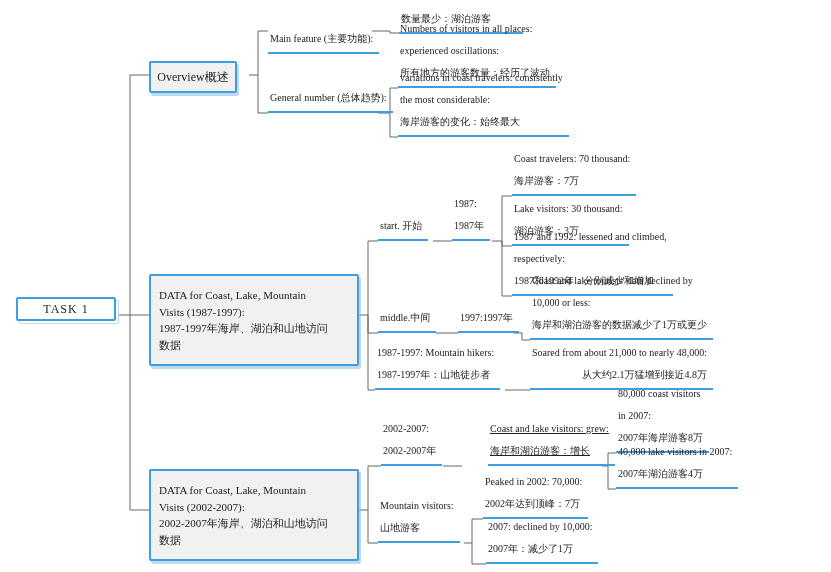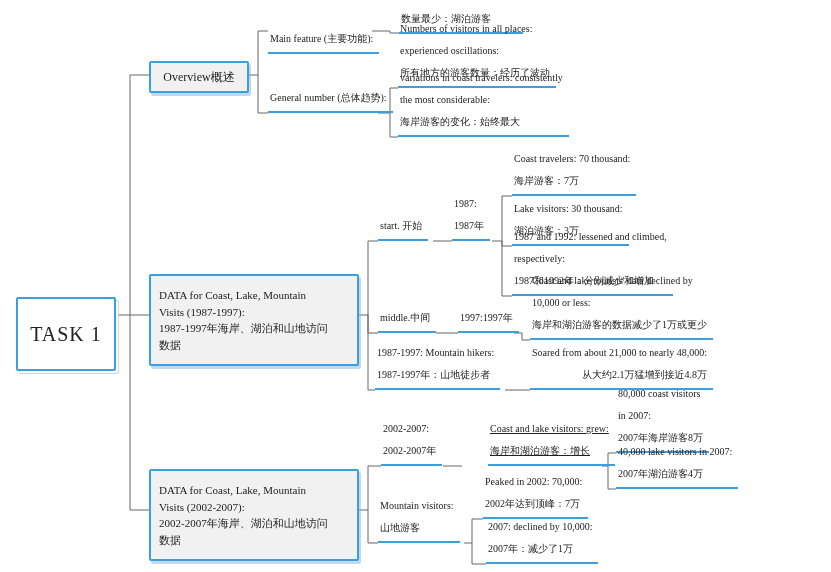--- a/index.html
+++ b/index.html
@@ -32,23 +32,23 @@
     border-radius:2px;
     padding:11px 8px;
     font-size:11px;
     line-height:1.5;
     white-space:pre-line;
     box-shadow:2px 3px 0 rgba(130,180,220,.5);
   }
   .root-box{
     background:#ffffff;
     text-align:center;
-    font-size:20px;
+    font-size:12px;
     letter-spacing:1px;
-    padding:20px 4px;
+    padding:1px 4px;
     box-shadow:3px 3px 0 -1px #ffffff,3px 3px 0 0 #bcd9f0;
   }
   .center-box{text-align:center;font-size:12px;padding:5px 6px;}
   .leaf{
     position:absolute;
     border-bottom:2px solid var(--accent,#3d9fe0);
     padding:1px 6px 2px 2px;
     font-size:10px;
     line-height:22px;
     white-space:pre-line;
@@ -88,21 +88,21 @@
     <polyline points="368,510 368,543 378,543"></polyline>
     <polyline points="443,466 462,466"></polyline>
     <polyline points="602,466 608,466 608,453 616,453"></polyline>
     <polyline points="608,466 608,489 616,489"></polyline>
     <polyline points="464,543 472,543 472,519 483,519"></polyline>
     <polyline points="472,543 472,564 486,564"></polyline>
   </svg>
 
   <div class="box root-box" style="left:16px;top:297px;width:100px;">TASK 1</div>
 
-  <div class="box center-box" style="left:149px;top:61px;width:100px;">Overview概述</div>
+  <div class="box center-box" style="left:149px;top:61px;width:88px;">Overview概述</div>
 
   <div class="leaf" style="left:268px;bottom:518px;">Main feature (主要功能):</div>
   <div class="leaf" style="left:399px;bottom:538px;">lowest number: lake visitors:
 数量最少：湖泊游客</div>
   <div class="leaf" style="left:268px;bottom:459px;">General number (总体趋势):</div>
   <div class="leaf" style="left:398px;bottom:484px;">Numbers of visitors in all places:
 experienced oscillations:
 所有地方的游客数量：经历了波动</div>
   <div class="leaf" style="left:398px;bottom:435px;">variations in coast travelers: consistently
 the most considerable:

